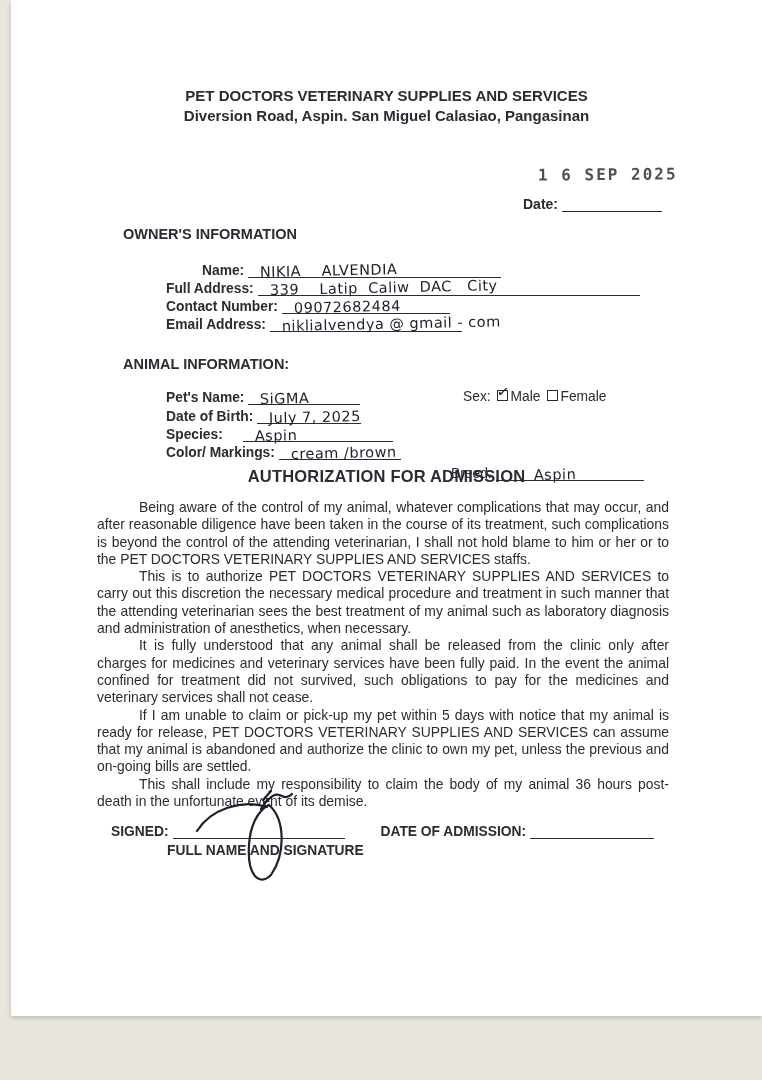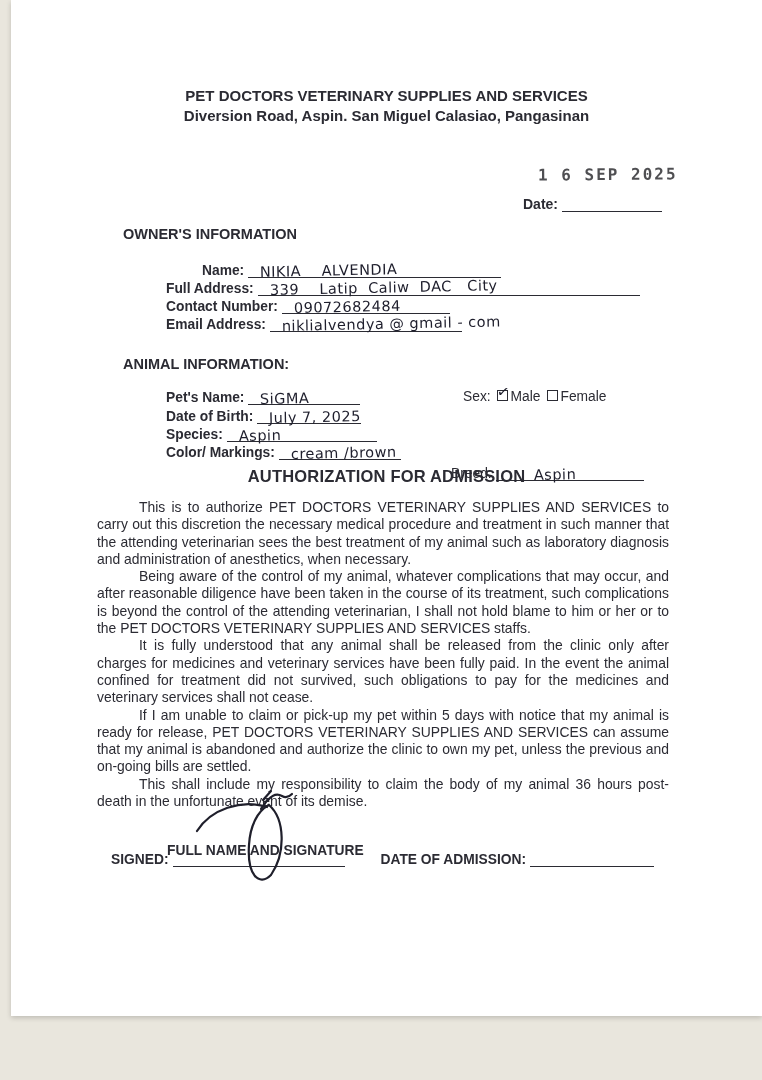--- a/index.html
+++ b/index.html
@@ -33,21 +33,21 @@
   .rcol{position:absolute;display:flex;align-items:flex-end;font-size:13.8px;height:18px;}
   .sexgrp{gap:0;align-items:center;margin-left:12px;}
   .cbox{display:inline-block;width:9px;height:9px;border:1.3px solid #2b2b33;position:relative;margin:0 3px 1px 6px;}
   .cbox .chk{
     position:absolute;left:-1px;top:-8px;font-size:15px;color:#1e1e2c;
     font-family:"DejaVu Sans",sans-serif;transform:rotate(8deg);
   }
   .title{position:absolute;top:467px;left:0;width:100%;text-align:center;font-weight:bold;font-size:16.5px;letter-spacing:.2px;}
   .bodytext{position:absolute;left:86px;top:499px;width:572px;font-size:13.9px;line-height:17.3px;text-align:justify;}
   .bodytext p{margin:0;text-indent:42px;}
-  .footrow{position:absolute;top:822px;left:100px;width:560px;display:flex;align-items:flex-end;font-size:13.8px;margin-top:28px;}
+  .footrow{position:absolute;top:822px;left:100px;width:560px;display:flex;align-items:flex-end;font-size:13.8px;}
   .footrow .lbl{font-weight:bold;white-space:pre;}
   .cap{position:absolute;left:156px;top:843px;font-weight:bold;font-size:13.8px;}
   .sig{position:absolute;left:178px;top:783px;width:150px;height:105px;pointer-events:none;}
 </style>
 </head>
 <body>
 
 <div class="paper">
 
   <div class="hdr">
@@ -107,21 +107,21 @@
     <span>Female</span>
   </div>
 
   <div class="frow" style="top:406px;">
     <span class="lbl">Date of Birth:</span>
     <span class="wline" style="width:104px;">
       <span class="hw">July 7, 2025</span>
     </span>
   </div>
 
-  <div class="frow" style="top:424px;">
+  <div class="frow" style="top:424px;gap:16px;">
     <span class="lbl">Species:</span>
     <span class="wline" style="width:150px;">
       <span class="hw">Aspin</span>
     </span>
   </div>
   <div class="rcol" style="top:424px;left:440px;margin-top:39px;">
     <span class="lbl">Breed:</span>
     <span class="wline" style="width:148px;">
       <span class="hw" style="left:38px;">Aspin</span>
     </span>
@@ -130,22 +130,22 @@
   <div class="frow" style="top:442px;">
     <span class="lbl">Color/ Markings:</span>
     <span class="wline" style="width:122px;">
       <span class="hw">cream /brown</span>
     </span>
   </div>
 
   <div class="title">AUTHORIZATION FOR ADMISSION</div>
 
   <div class="bodytext">
+    <p>Being aware of the control of my animal, whatever complications that may occur, and after reasonable diligence have been taken in the course of its treatment, such complications is beyond the control of the attending veterinarian, I shall not hold blame to him or her or to the PET DOCTORS VETERINARY SUPPLIES AND SERVICES staffs.</p>
     <p>This is to authorize PET DOCTORS VETERINARY SUPPLIES AND SERVICES to carry out this discretion the necessary medical procedure and treatment in such manner that the attending veterinarian sees the best treatment of my animal such as laboratory diagnosis and administration of anesthetics, when necessary.</p>
-    <p>Being aware of the control of my animal, whatever complications that may occur, and after reasonable diligence have been taken in the course of its treatment, such complications is beyond the control of the attending veterinarian, I shall not hold blame to him or her or to the PET DOCTORS VETERINARY SUPPLIES AND SERVICES staffs.</p>
     <p>It is fully understood that any animal shall be released from the clinic only after charges for medicines and veterinary services have been fully paid. In the event the animal confined for treatment did not survived, such obligations to pay for the medicines and veterinary services shall not cease.</p>
     <p>If I am unable to claim or pick-up my pet within 5 days with notice that my animal is ready for release, PET DOCTORS VETERINARY SUPPLIES AND SERVICES can assume that my animal is abandoned and authorize the clinic to own my pet, unless the previous and on-going bills are settled.</p>
     <p>This shall include my responsibility to claim the body of my animal 36 hours post-death in the unfortunate event of its demise.</p>
   </div>
 
   <div class="footrow">
     <span class="lbl">SIGNED:</span>
     <span class="wline" style="width:172px;"></span>
     <span style="width:36px;"></span>
     <span class="lbl">DATE OF ADMISSION:</span>

